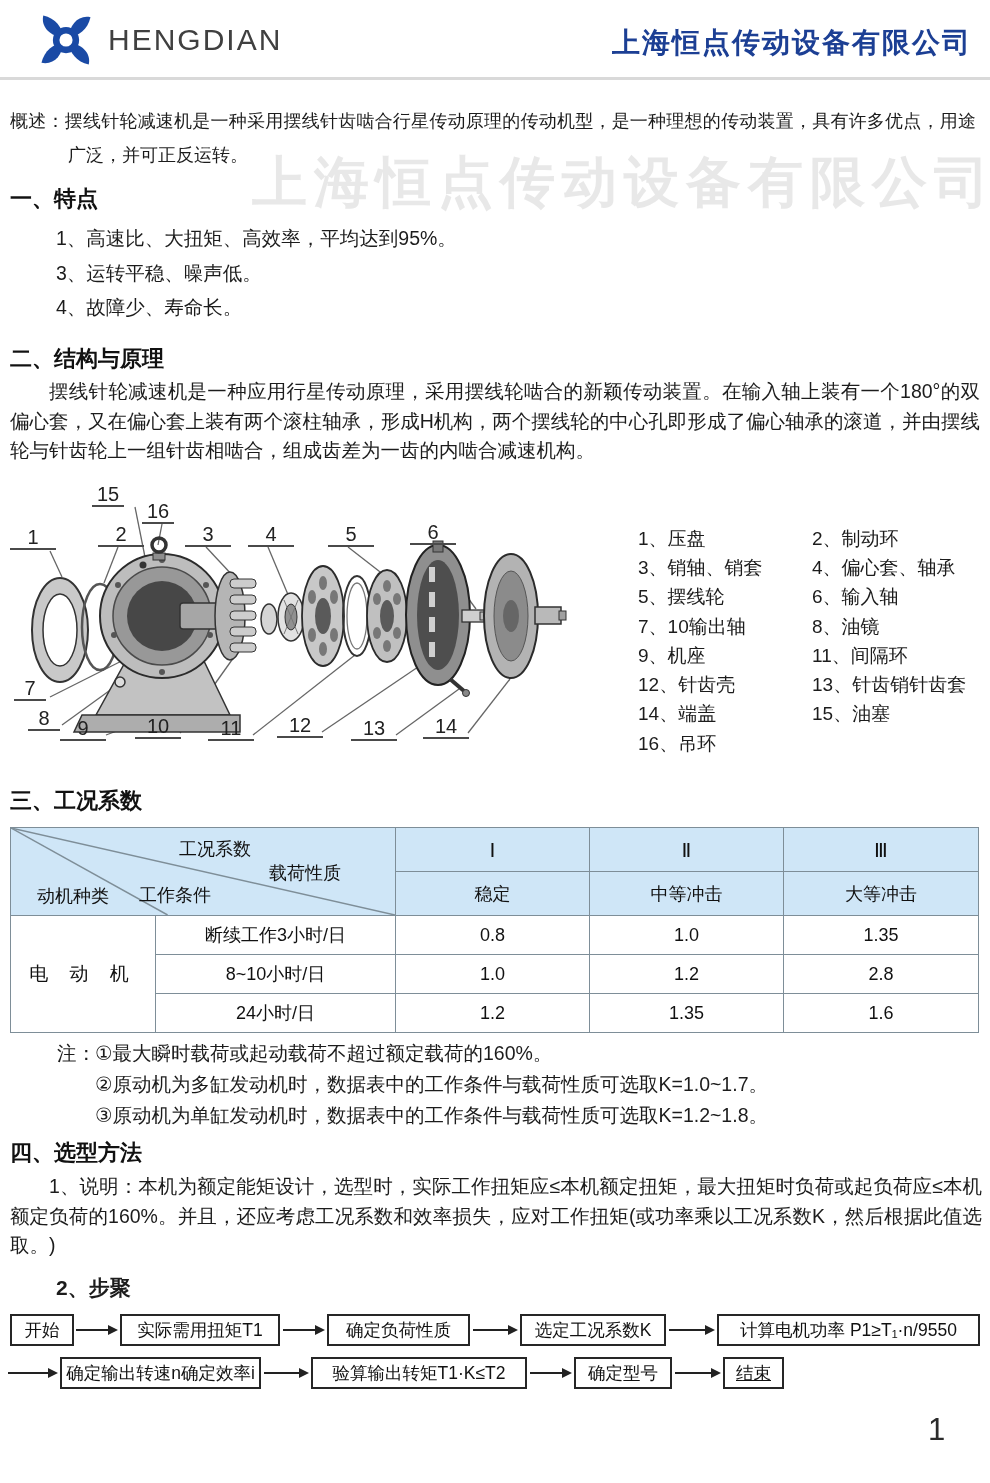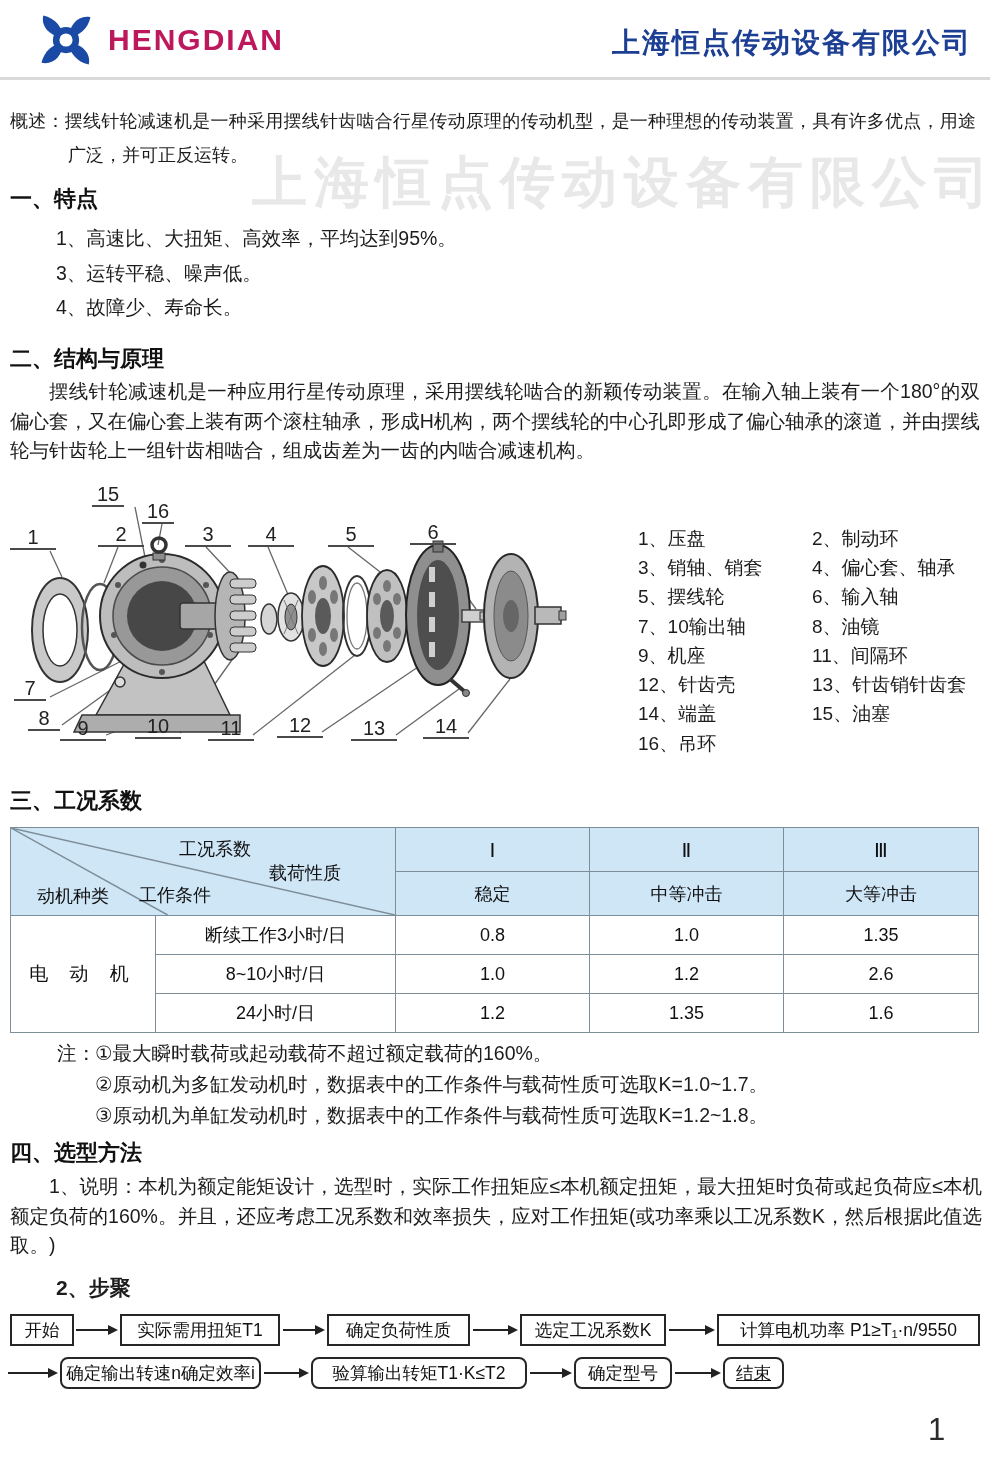--- a/index.html
+++ b/index.html
@@ -6,21 +6,21 @@
   html,body { margin:0; padding:0; background:#fff; }
   .page {
     position:relative; width:990px; height:1483px; margin:0 auto;
     background:#fff; overflow:hidden;
     font-family:"Liberation Sans","DejaVu Sans",sans-serif;
     color:#1c1c1c;
   }
   
   .hdr { position:absolute; left:0; top:0; width:990px; height:80px; border-bottom:3px solid #d9d9d9; }
   .logo-wrap { position:absolute; left:38px; top:12px; display:flex; align-items:center; gap:14px; }
-  .logo-text { font-size:30px; font-weight:700; color:#be185d; letter-spacing:2px; }
+  .logo-text { font-size:30px; font-weight:400; color:#404040; letter-spacing:2px; }
   .company { position:absolute; right:18px; top:24px; font-size:28px; font-weight:700; color:#1c3f94;
              font-family:"Liberation Serif","DejaVu Serif",serif; letter-spacing:2px; }
   
   .wm { position:absolute; left:252px; top:146px; font-size:55px; font-weight:700;
         color:rgba(90,90,90,0.14); letter-spacing:7px; white-space:nowrap; }
   
   .overview { position:absolute; left:10px; top:104px; width:966px; font-size:18px;
               line-height:34px; padding-left:58px; text-indent:-58px; text-align:justify; }
   .sec-title { position:absolute; font-size:22px; font-weight:700; color:#111; }
   .feat-list { position:absolute; left:56px; top:221px; font-size:19.5px; line-height:34.5px; }
@@ -52,21 +52,21 @@
   .notes-label { position:absolute; left:0; top:0; }
   .sel-body { position:absolute; left:10px; top:1172px; width:972px; font-size:19.5px;
               line-height:29.5px; text-indent:2em; text-align:justify; }
   .steps-label { position:absolute; left:56px; top:1274px; font-size:21px; font-weight:700; }
   
   .flow { position:absolute; left:0; top:1314px; width:990px; height:84px; }
   .fbox { position:absolute; height:32px; border:2.5px solid #262626; background:#fff;
           display:flex; align-items:center; justify-content:center; font-size:17.5px;
           white-space:nowrap; color:#111; }
   .r1 { top:0; }
-  .r2 { top:43px;border-radius:8px; }
+  .r2 { top:43px; }
   .farrow { position:absolute; border-top:2.5px solid #222; height:0; }
   .farrow::after { content:""; position:absolute; right:-2px; top:-6px; width:0; height:0;
                    border-left:10px solid #222; border-top:5px solid transparent;
                    border-bottom:5px solid transparent; }
   .fa-r1 { top:15px; }
   .fa-r2 { top:58px; }
   .pageno { position:absolute; left:928px; top:1412px; font-size:31px; color:#2b2b2b; }
 </style>
 </head>
 <body>
@@ -312,21 +312,21 @@
         <td rowspan="3" class="rowgroup">电 动 机</td>
         <td>断续工作3小时/日</td>
         <td>0.8</td>
         <td>1.0</td>
         <td>1.35</td>
       </tr>
       <tr style="height:39px;">
         <td>8~10小时/日</td>
         <td>1.0</td>
         <td>1.2</td>
-        <td>2.6</td>
+        <td>2.8</td>
       </tr>
       <tr style="height:39px;">
         <td>24小时/日</td>
         <td>1.2</td>
         <td>1.35</td>
         <td>1.6</td>
       </tr>
     </tbody>
   </table>
 

